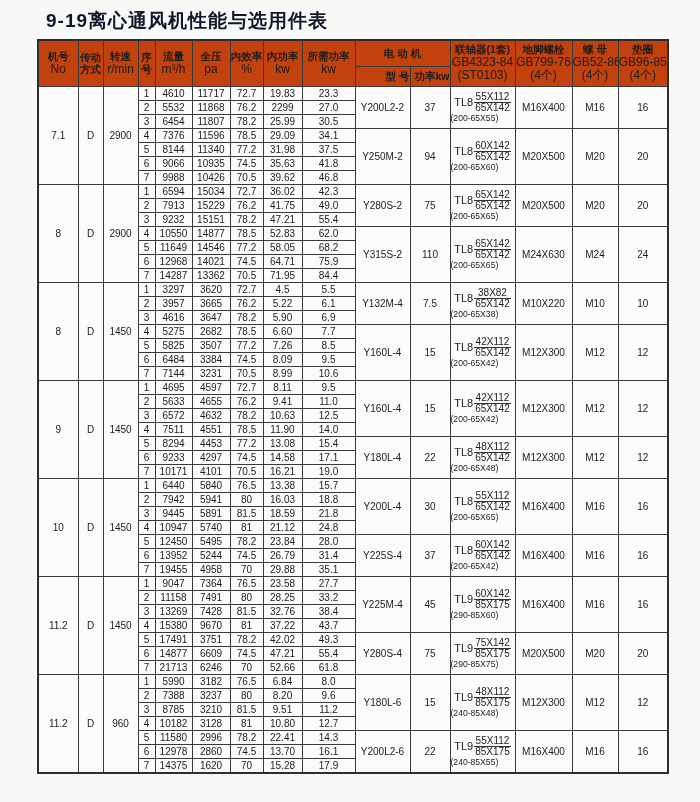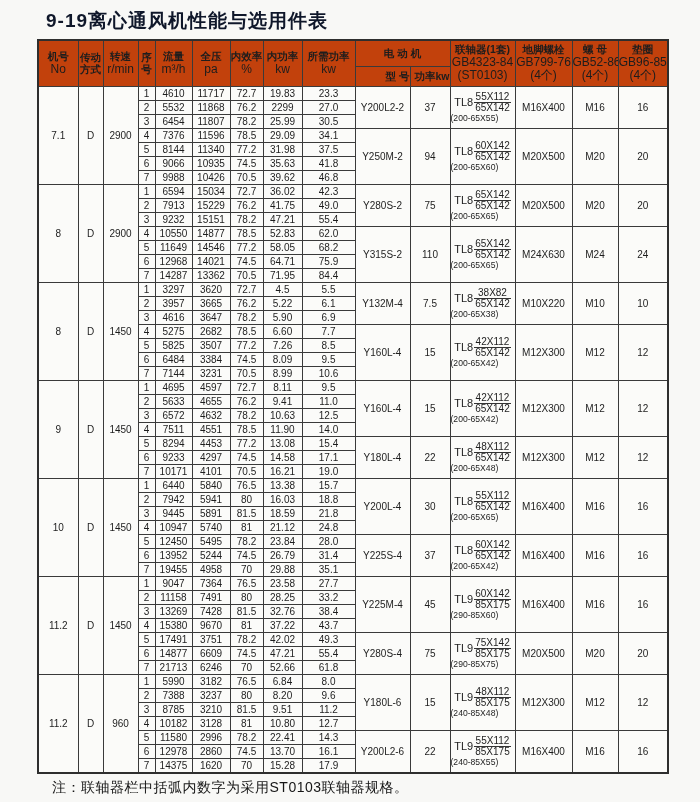--- a/index.html
+++ b/index.html
@@ -735,14 +735,13 @@
           <td>7</td>
           <td>14375</td>
           <td>1620</td>
           <td>70</td>
           <td>15.28</td>
           <td>17.9</td>
         </tr>
       </tbody>
   </table>
 
-  <p class="footnote">注：联轴器栏中括弧内数字为采用ST0103联轴器规格。</p>
 </div>
 
 </body></html>

